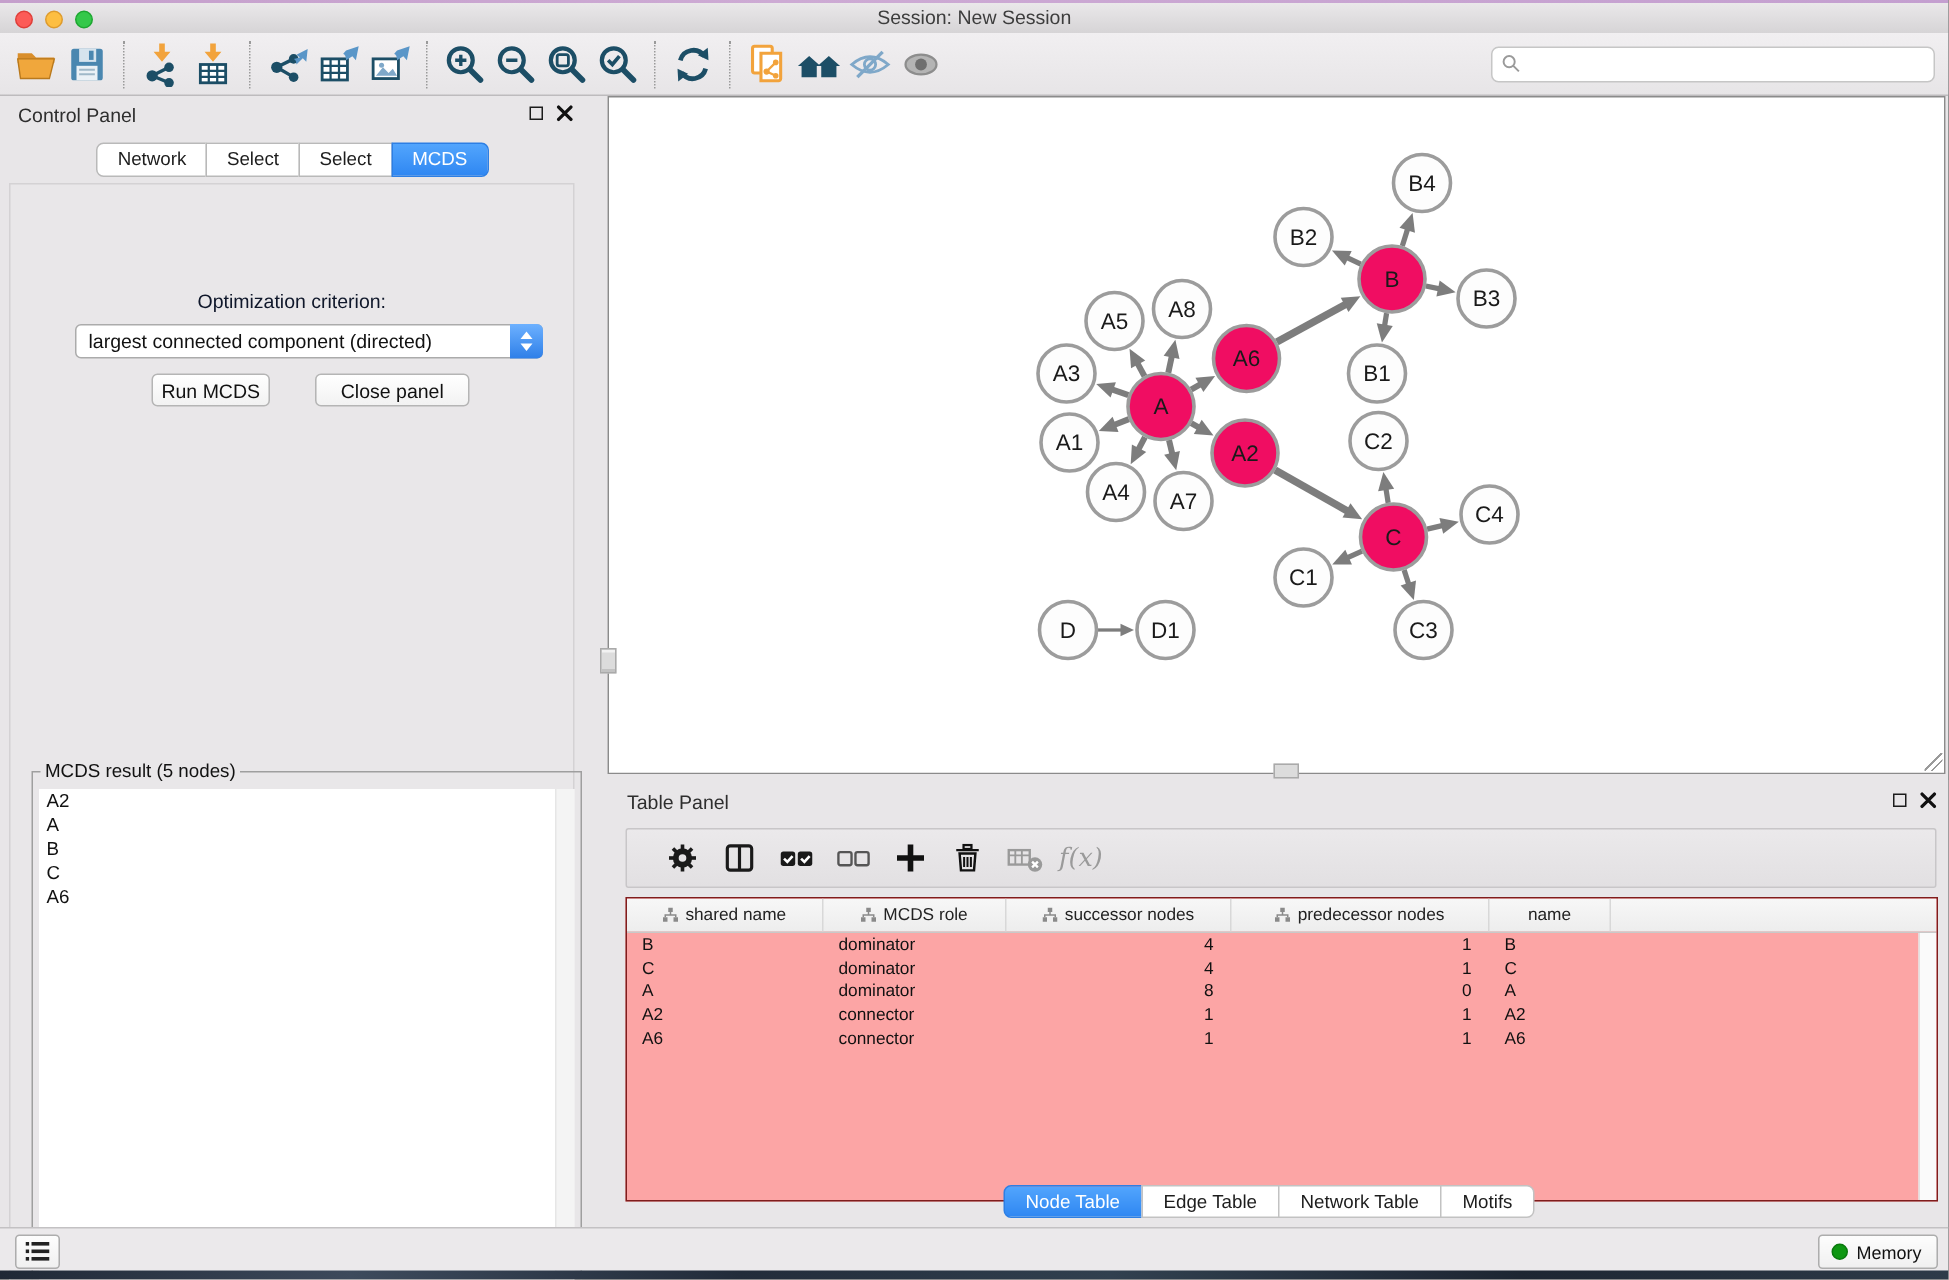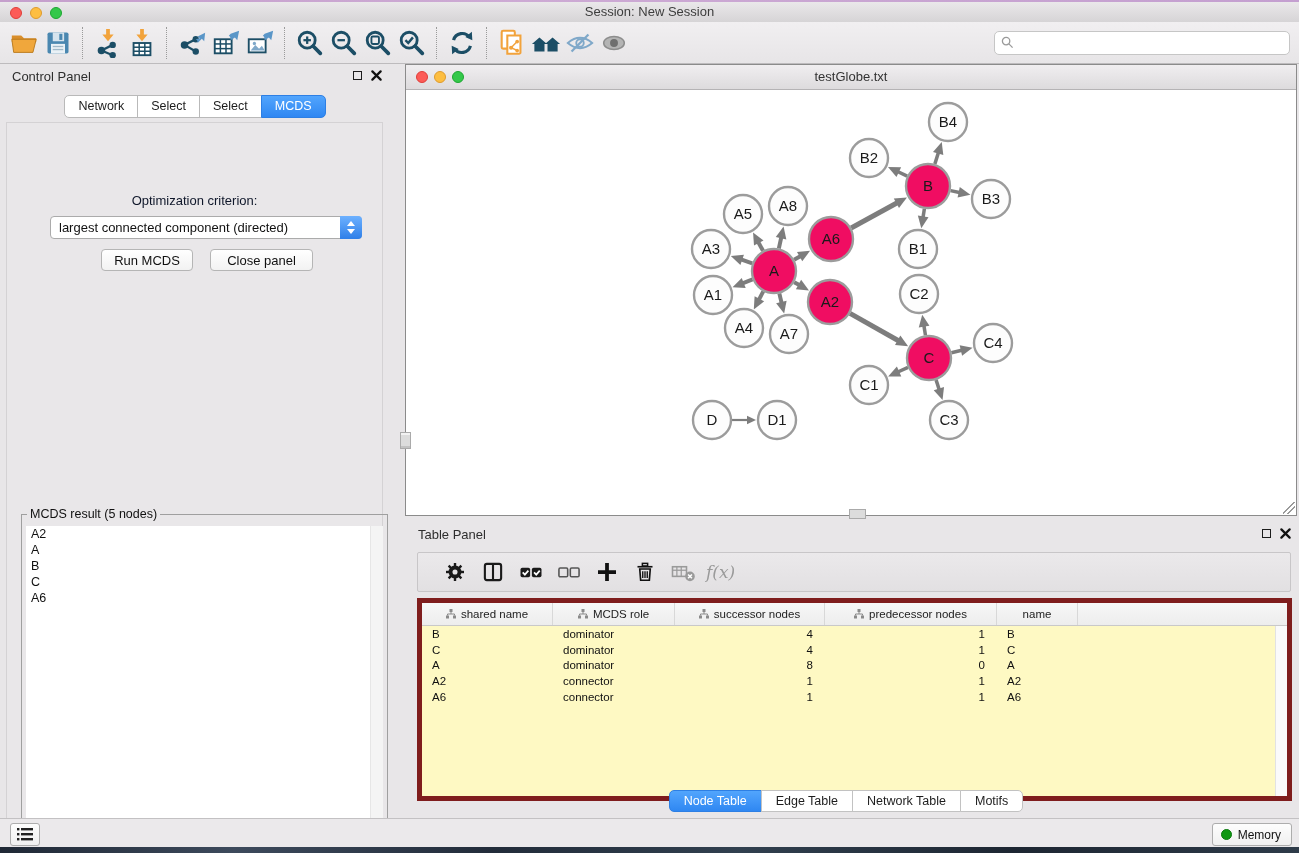--- a/index.html
+++ b/index.html
@@ -47,21 +47,21 @@
   .opt-select{position:absolute;left:43px;top:93px;width:312px;height:23px;background:#fff;
               border:1px solid #ababab;border-radius:4px;box-sizing:border-box;}
   .opt-select .sel-text{position:absolute;left:8px;top:3px;font-size:13px;color:#111;white-space:nowrap;}
   .sel-stepper{position:absolute;right:-1px;top:-1px;width:22px;height:23px;border-radius:0 4px 4px 0;
                background:linear-gradient(#6db1ff,#2e7fe8);display:flex;flex-direction:column;align-items:center;justify-content:center;gap:3px;}
   .chev-up{width:0;height:0;border-left:4px solid transparent;border-right:4px solid transparent;border-bottom:5px solid #fff;}
   .chev-dn{width:0;height:0;border-left:4px solid transparent;border-right:4px solid transparent;border-top:5px solid #fff;}
   .cp-btn{position:absolute;top:126px;height:22px;background:linear-gradient(#ffffff,#f2f2f2);
           border:1px solid #b5b5b5;border-radius:4px;font-size:13px;color:#111;
           display:flex;align-items:center;justify-content:center;box-sizing:border-box;}
-  .run-btn{left:94px;width:92px;}
+  .run-btn{left:94px;width:79px;}
   .close-btn{left:203px;width:103px;}
   .result-box{position:absolute;left:14px;top:391px;width:367px;height:343px;box-sizing:border-box;
               border:1px solid #9f9f9f;}
   .result-legend{position:absolute;left:5px;top:-8px;background:#e9e7e9;padding:0 3px;font-size:12.5px;color:#111;}
   .result-list{position:absolute;left:4px;right:4px;top:11px;bottom:3px;background:#fff;overflow:hidden;}
   .scroll-track{position:absolute;right:0;top:0;bottom:0;width:12px;background:#f4f4f4;border-left:1px solid #e6e6e6;}
   .result-item{font-size:12.5px;color:#111;line-height:16px;padding-left:5px;}
   
   .net-window{position:absolute;left:405px;top:64px;width:892px;height:452px;box-sizing:border-box;
               background:#fff;border:1px solid #8b8b8b;}
@@ -78,21 +78,21 @@
   
   .table-panel{position:absolute;left:405px;top:520px;width:894px;height:298px;background:#e8e6e8;}
   .tp-head{position:absolute;left:0;top:4px;width:100%;height:22px;}
   .tp-head .ptitle{position:absolute;left:13px;top:3px;font-size:13px;color:#2e2e2e;}
   .tp-toolbar{position:absolute;left:12px;right:8px;top:32px;height:40px;box-sizing:border-box;
               background:linear-gradient(#ebe9eb,#e2e0e2);border:1px solid #c8c6c8;border-radius:2px;
               display:flex;align-items:center;padding-left:20px;gap:4px;}
   .tp-btn{width:34px;height:32px;display:flex;align-items:center;justify-content:center;flex:none;}
   .fx-label{font-size:17px;color:#9a9a9a;font-family:"DejaVu Serif",serif;font-style:italic;margin-left:2px;}
   .dtable{position:absolute;left:12px;right:7px;top:78px;height:203px;box-sizing:border-box;
-          background:#fef9c3;border:5px solid #7f1d1d;overflow:hidden;}
+          background:#fca5a5;border:1px solid #7f1d1d;overflow:hidden;}
   .t-header{display:flex;height:22px;background:linear-gradient(#f7f7f7,#ededed);border-bottom:1px solid #c9c9c9;}
   .t-hcell{box-sizing:border-box;border-right:1px solid #d8d8d8;display:flex;align-items:center;justify-content:center;
            gap:5px;font-size:11.5px;color:#222;flex:none;}
   .t-hcell.filler{flex:1;border-right:none;}
   .t-row{display:flex;height:15.8px;align-items:center;}
   .t-cell{box-sizing:border-box;font-size:11.5px;color:#111;flex:none;padding:0 10px;white-space:nowrap;overflow:hidden;}
   .t-cell.num{text-align:right;padding-right:12px;}
   .t-scroll{position:absolute;right:0;top:23px;bottom:0;width:11px;background:#fafafa;border-left:1px solid #e2e2e2;}
   .tp-tabs{position:absolute;left:0;right:12px;top:270px;display:flex;justify-content:center;}
   .tp-tab{height:20px;line-height:20px;padding:0 14px;background:#fff;border:1px solid #c2c2c2;margin-left:-1px;
@@ -331,28 +331,20 @@
               <div class="result-item">C</div>
               <div class="result-item">A6</div>
             </div>
           <div class="scroll-track"></div>
         </div>
       </div>
     </div>
   </div>
 
   <div class="net-window">
-    <div class="net-titlebar">
-      <div class="net-lights">
-        <span class="light red"></span>
-        <span class="light yellow"></span>
-        <span class="light green"></span>
-      </div>
-      <div class="title">testGlobe.txt</div>
-    </div>
     <div class="net-canvas">
       <svg id="graph-svg" width="890" height="426" viewBox="0 0 890 426">
           <line x1="357.01124522107034" y1="160.7948702451939" x2="351.81093035420946" y2="151.2330009738691" stroke="#7d7d7d" stroke-width="4"></line>
           <polygon points="347.03321088510967,142.44816195004034 357.51028732089696,150.41000026532095 348.02266117516194,155.56993729194875" fill="#7d7d7d"></polygon>
           <line x1="372.8427897467371" y1="158.51561903300652" x2="375.47276164570224" y2="146.3050352163825" stroke="#7d7d7d" stroke-width="4"></line>
           <polygon points="377.57832240515313,136.5292174046462 380.3305911121497,149.39720158883324 369.77270787547445,147.12319596862625" fill="#7d7d7d"></polygon>
           <line x1="346.28588978270966" y1="173.41729484475576" x2="334.26684420591306" y2="169.22016781793786" stroke="#7d7d7d" stroke-width="4"></line>
           <polygon points="324.82592672013465,165.92333948957082 337.935315000387,164.78143804129095 334.3747404057505,174.9776289259316" fill="#7d7d7d"></polygon>
           <line x1="346.59698311096014" y1="189.42085910388454" x2="335.8475445026189" y2="193.65014642519913" stroke="#7d7d7d" stroke-width="4"></line>
           <polygon points="326.5418849856451,197.31138951384457 335.73160513814514,187.89284166830416 339.68574767388225,197.94295394663592" fill="#7d7d7d"></polygon>

